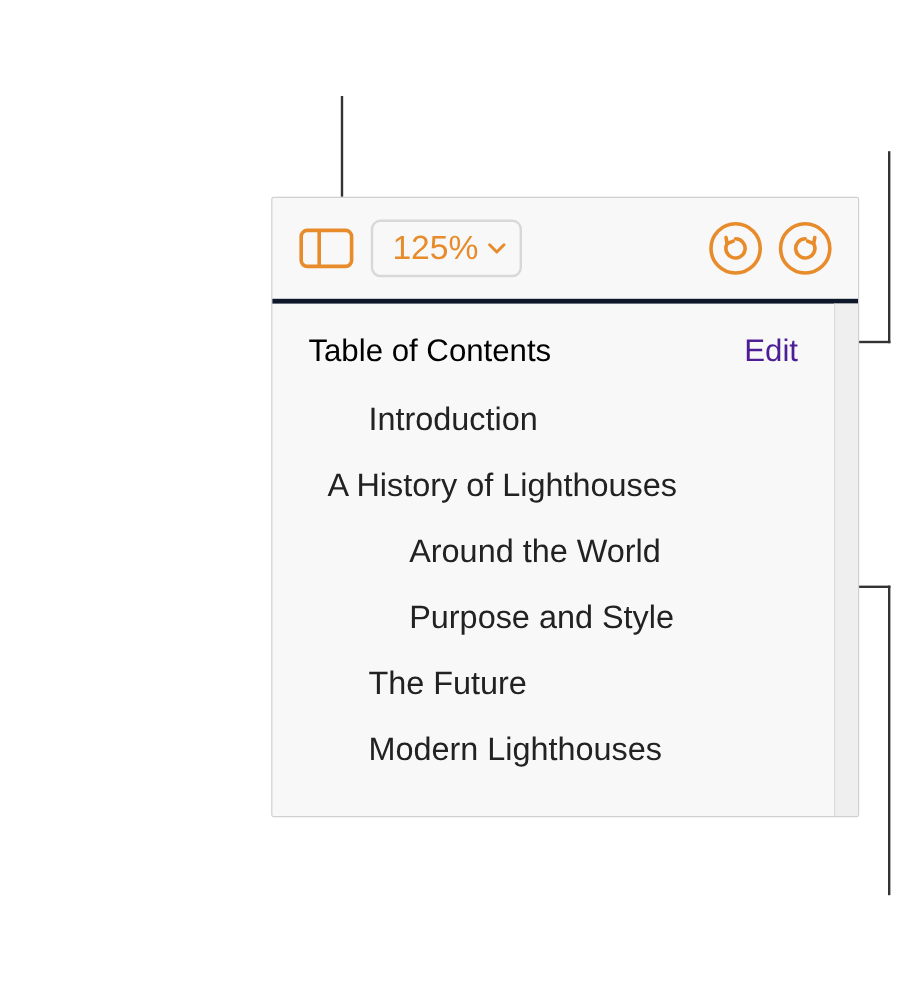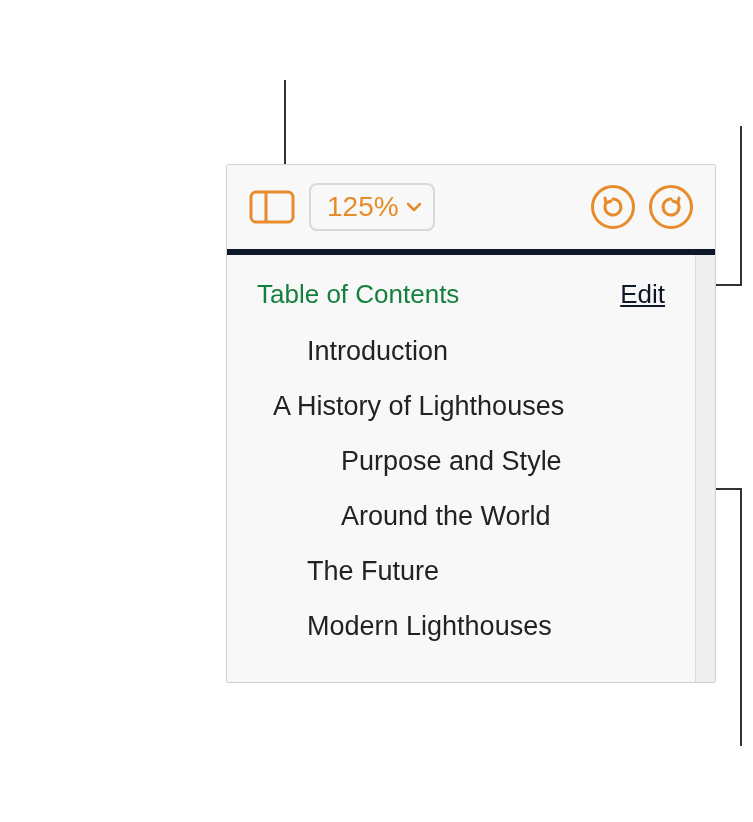--- a/index.html
+++ b/index.html
@@ -21,21 +21,21 @@
       width: 490px;
       background: #f8f8f8;
       border: 1px solid #d0d0d0;
       border-radius: 2px;
     }
     .toolbar {
       display: flex;
       align-items: center;
       gap: 14px;
       padding: 18px 22px;
-      border-bottom: 6px solid #0f172a;
+      border-bottom: 4px solid #0f172a;
     }
     .sidebar-toggle-icon {
       width: 46px;
       height: 38px;
       display: flex;
       align-items: center;
       justify-content: center;
     }
     .sidebar-toggle-icon svg {
       width: 46px;
@@ -84,29 +84,28 @@
       padding: 18px 0 18px 0;
     }
     .toc-header {
       display: flex;
       align-items: center;
       justify-content: space-between;
       padding: 6px 30px 14px 30px;
     }
     .toc-title {
       font-size: 26px;
-      color: #15803d;
+      color: #000000;
       font-weight: 400;
     }
     .edit-link {
       font-size: 26px;
-      color: #0f172a;
+      color: #4c1d95;
       font-weight: 400;
       cursor: pointer;
-      text-decoration: underline;
     }
     .toc-list {
       list-style: none;
       padding: 0 30px 10px 30px;
     }
     .toc-item {
       font-size: 27px;
       color: #222222;
       font-weight: 400;
       padding: 12px 0;
@@ -212,22 +211,22 @@
     <div class="sidebar-content">
 
       <div class="toc-header">
         <span class="toc-title">Table of Contents</span>
         <span class="edit-link">Edit</span>
       </div>
 
       <ul class="toc-list">
         <li class="toc-item indent-1">Introduction</li>
         <li class="toc-item indent-0">A History of Lighthouses</li>
+        <li class="toc-item indent-2">Around the World</li>
         <li class="toc-item indent-2">Purpose and Style</li>
-        <li class="toc-item indent-2">Around the World</li>
         <li class="toc-item indent-1">The Future</li>
         <li class="toc-item indent-1">Modern Lighthouses</li>
       </ul>
 
     </div>
     <div class="right-strip"></div>
   </div>
 
 </div>
 

